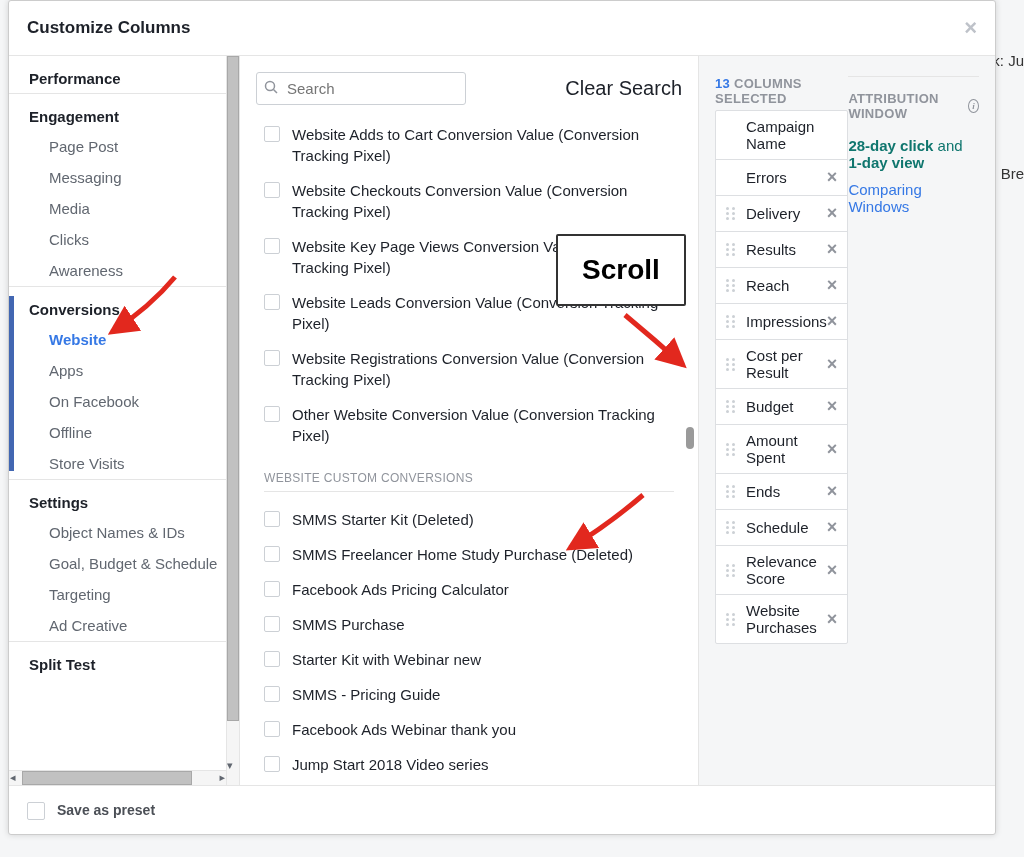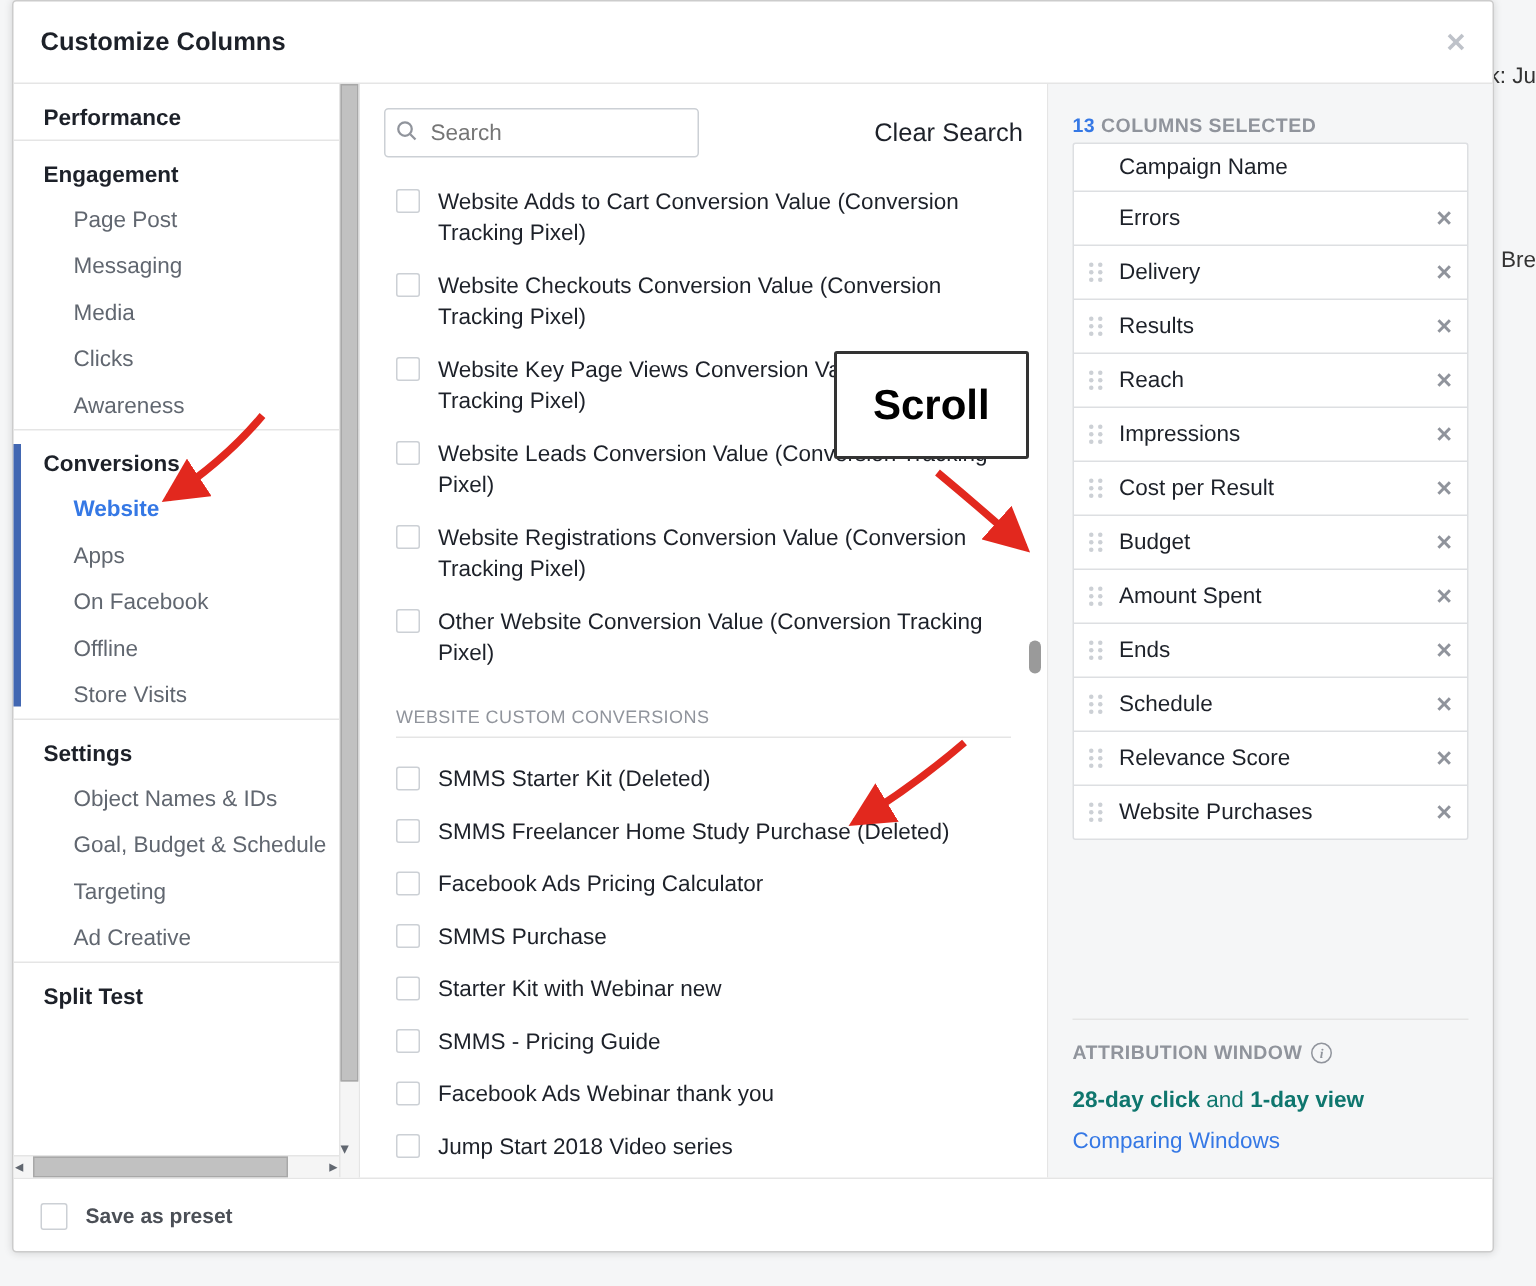--- a/index.html
+++ b/index.html
@@ -1,18 +1,18 @@
 <!DOCTYPE html>
 <html><head>
 <meta charset="utf-8">
 <style>
 *{box-sizing:border-box;margin:0;padding:0;font-family:Helvetica,Arial,sans-serif}
 body{background:#f5f6f7;padding:0;position:relative;width:1024px;height:857px;overflow:hidden}
 .bg-txt{position:absolute;color:#333;font-size:15px}
-.bg1{right:0;top:42px}
+.bg1{right:0;top:52px}
 .bg2{right:0;top:165px}
 .modal{position:absolute;left:8px;top:0;width:988px;height:835px;background:#fff;border:1px solid #ccc;border-radius:3px;display:flex;flex-direction:column;box-shadow:0 0 6px rgba(0,0,0,.15)}
 .header{padding:14px 18px;border-bottom:1px solid #e5e5e5;display:flex;justify-content:space-between;align-items:center}
 .header h1{font-size:17px;font-weight:bold;color:#1d2129}
 .close-x{color:#bec2c9;font-size:22px;font-weight:bold;cursor:pointer}
 .body{flex:1;display:flex;min-height:0}
 .sidebar-wrap{width:230px;display:flex;flex-direction:column;border-right:0}
 .sidebar{flex:1;position:relative;overflow:hidden}
 .side-content{padding:0;height:690px;overflow:hidden}
 .side-group-title{font-weight:bold;font-size:15px;padding:14px 20px 6px;color:#1d2129}
@@ -25,28 +25,28 @@
 .side-scroll-track-h{position:absolute;left:0;bottom:0;right:13px;height:15px;background:#f5f5f5;border-top:1px solid #e5e5e5}
 .side-thumb-h{position:absolute;left:13px;top:0;width:170px;height:100%;background:#c1c1c1;border:1px solid #a8a8a8}
 .side-tri-l{position:absolute;left:1px;bottom:1px;font-size:11px;color:#616770}
 .side-tri-r{position:absolute;right:14px;bottom:1px;font-size:11px;color:#616770}
 .left-blue-bar{position:absolute;left:0;top:295px;width:5px;height:175px;background:#4267b2}
 .middle{flex:1;display:flex;flex-direction:column;border-left:1px solid #e5e5e5;border-right:1px solid #e5e5e5;padding:16px 0 0}
 .search-row{display:flex;align-items:center;padding:0 16px 12px;gap:12px;justify-content:space-between}
 .search-box{position:relative;width:210px}
 .search-box input{width:100%;padding:7px 8px 7px 30px;border:1px solid #ccd0d5;border-radius:3px;font-size:15px}
 .search-box svg{position:absolute;left:8px;top:8px}
-.clear-search{color:#1d2129;font-size:17px;cursor:pointer}
+.clear-search{color:#1d2129;font-size:20px;cursor:pointer}
 .options{flex:1;overflow:hidden;padding:0 24px;position:relative}
 .opt-row{display:flex;padding:7px 0;align-items:flex-start;gap:12px}
 .chk{width:16px;height:16px;border:1px solid #ccd0d5;border-radius:2px;flex-shrink:0;margin-top:2px;cursor:pointer;background:#fff}
 .opt-label{font-size:15px;color:#1d2129;line-height:1.4}
 .section-head{font-size:12px;font-weight:500;color:#90949c;letter-spacing:.3px;padding:18px 0 6px;border-bottom:1px solid #e5e5e5;margin-bottom:10px}
 .mid-scroll{position:absolute;right:4px;top:310px;width:8px;height:22px;background:#9a9a9a;border-radius:4px}
-.right{width:296px;padding:20px 16px 0;display:flex;flex-direction:column;background:#f5f6f7}
+.right{width:296px;padding:20px 16px 0;display:flex;background:#f5f6f7}
 .right-top{flex:1}
 .count-head{font-size:13px;font-weight:bold;color:#3578e5;letter-spacing:.3px}
 .count-head .gray{color:#90949c}
 .sel-list{margin-top:4px;background:#fff;border:1px solid #dddfe2;border-radius:2px}
 .sel-row{display:flex;align-items:center;padding:7px 10px;border-bottom:1px solid #dddfe2}
 .sel-row:last-child{border-bottom:none}
 .handle{width:12px;flex-shrink:0;margin-right:8px}
 .handle-dots{display:grid;grid-template-columns:4px 4px;grid-gap:2px}
 .handle-dots span{width:3px;height:3px;background:#ccd0d5;border-radius:50%}
 .sel-text{flex:1;font-size:15px;color:#1d2129}

